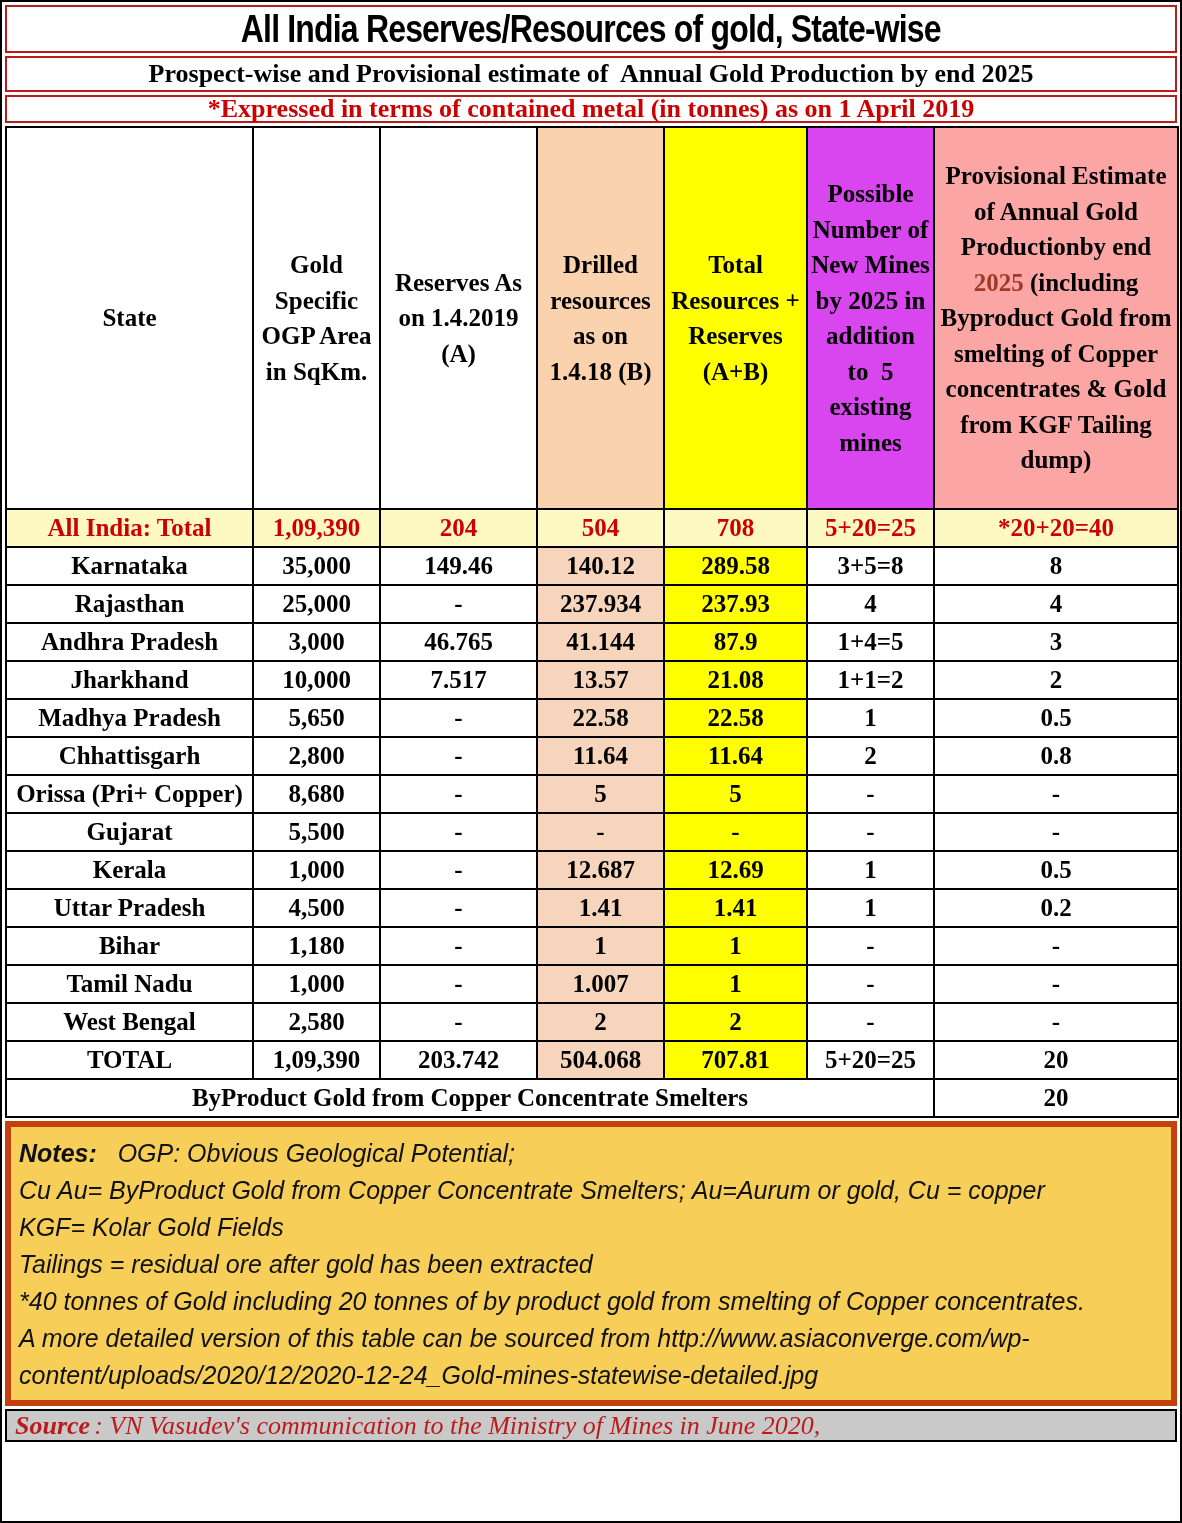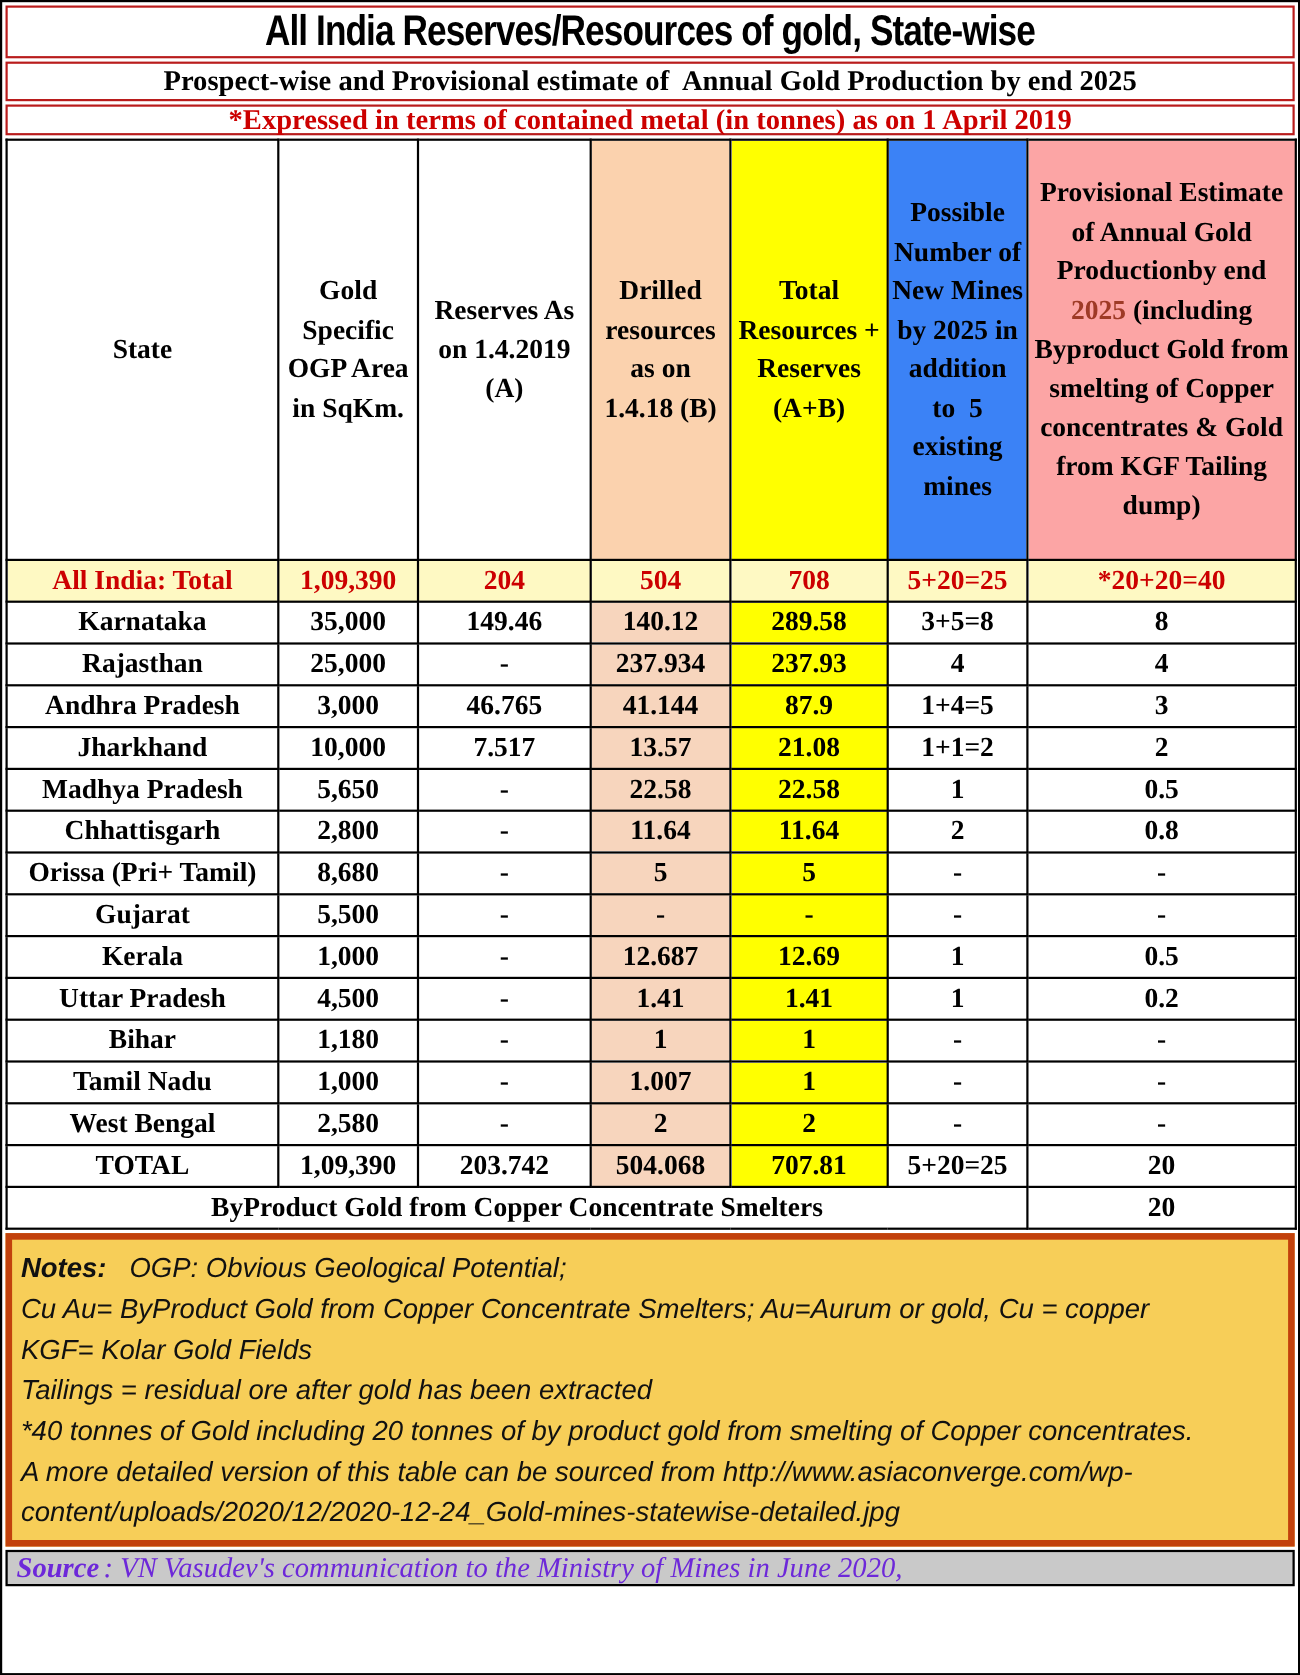--- a/index.html
+++ b/index.html
@@ -24,21 +24,21 @@
   table.gold {
     border-collapse:collapse; table-layout:fixed; width:1172px; margin:0 0 3px 0;
   }
   table.gold th, table.gold td {
     border:2px solid #000; font-weight:700; font-size:25px; color:#000;
     text-align:center; vertical-align:middle; padding:0 2px; overflow:hidden;
   }
   table.gold th { line-height:1.42; }
   th.h-drilled  { background:#FBD2AE; }
   th.h-total    { background:#FFFF00; }
-  th.h-mines    { background:#3b82f6; }
+  th.h-mines    { background:#d946ef; }
   th.h-prod     { background:#fca5a5; text-align:left; padding-left:7px; padding-right:4px; }
   .hl-2025 { color:#9E3A26; }
   tr.hdr { height:382px; }
   tr.data { height:38px; }
   tr.allindia td { background:#fef9c3; color:#CC0000; }
   td.c0 { text-align:left; padding-left:6px; }
   td.c3 { background:#F7D5BD; }
   td.c4 { background:#FFFF00; }
   td.byp-label { text-align:left; padding-left:9px; }
 
@@ -47,21 +47,21 @@
     padding:8px 8px 6px 8px; display:block;
   }
   .notes-box, .notes-box div {
     font-family:"Liberation Sans", sans-serif; font-style:italic;
     font-size:25px; line-height:37px; color:#111;
   }
   .notes-label { font-weight:700; }
   .source-box {
     background:#C9C9C9; border:2px solid #000; height:33px;
     display:flex; align-items:center; justify-content:flex-start;
-    padding-left:8px; font-style:italic; font-size:26px; color:#6d28d9;
+    padding-left:8px; font-style:italic; font-size:26px; color:#b91c1c;
   }
   .source-label { font-weight:700; margin-right:4px; }
 </style>
 </head>
 <body>
 
 <div class="page">
 
   <div class="box title-box">
     <span class="title-text">All India Reserves/Resources of gold, State-wise</span>
@@ -155,21 +155,21 @@
         <tr class="data">
           <td class="c0">Chhattisgarh</td>
           <td class="c1">2,800</td>
           <td class="c2">-</td>
           <td class="c3">11.64</td>
           <td class="c4">11.64</td>
           <td class="c5">2</td>
           <td class="c6">0.8</td>
         </tr>
         <tr class="data">
-          <td class="c0">Orissa (Pri+ Tamil)</td>
+          <td class="c0">Orissa (Pri+ Copper)</td>
           <td class="c1">8,680</td>
           <td class="c2">-</td>
           <td class="c3">5</td>
           <td class="c4">5</td>
           <td class="c5">-</td>
           <td class="c6">-</td>
         </tr>
         <tr class="data">
           <td class="c0">Gujarat</td>
           <td class="c1">5,500</td>

